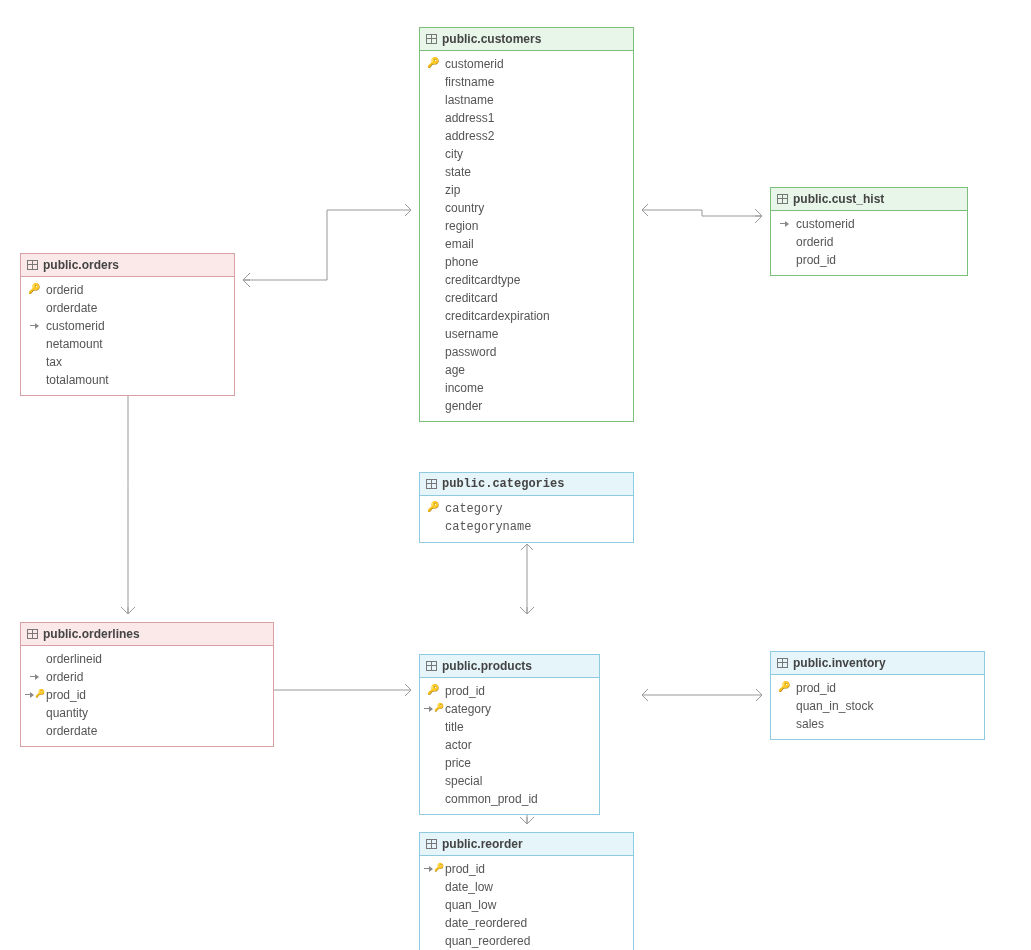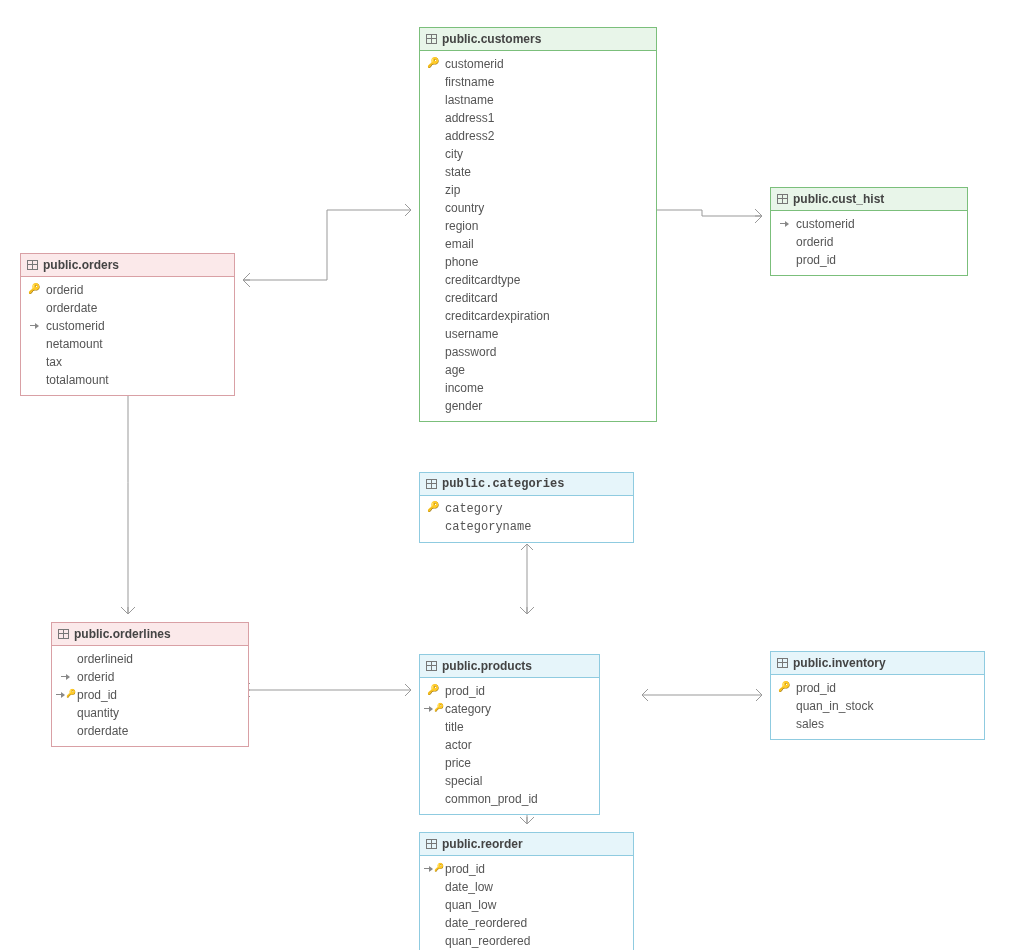--- a/index.html
+++ b/index.html
@@ -133,21 +133,21 @@
       <path d="M 527 614 L 520 607 M 527 614 L 527 607 M 527 614 L 534 607" stroke="#999" stroke-width="1" fill="none"></path>
       <path d="M 527 544 L 521 550 M 527 544 L 533 550" stroke="#999" stroke-width="1" fill="none"></path>
       <path d="M 762 695 L 702 695 L 702 695 L 642 695" stroke="#999" stroke-width="1" fill="none"></path>
       <path d="M 762 695 L 756 689 M 762 695 L 756 701" stroke="#999" stroke-width="1" fill="none"></path>
       <path d="M 642 695 L 648 689 M 642 695 L 648 701" stroke="#999" stroke-width="1" fill="none"></path>
       <path d="M 527 824 L 527 799 L 527 799 L 527 774" stroke="#999" stroke-width="1" fill="none"></path>
       <path d="M 527 824 L 520 817 M 527 824 L 527 817 M 527 824 L 534 817" stroke="#999" stroke-width="1" fill="none"></path>
       <path d="M 527 774 L 521 780 M 527 774 L 533 780" stroke="#999" stroke-width="1" fill="none"></path>
     </svg>
   <div id="entities">
-      <div class="entity theme-green" style="left: 419px; top: 27px; width: 238px;">
+      <div class="entity theme-green" style="left: 419px; top: 27px; width: 215px;">
         <div class="entity-header">
           <span class="ico-table"></span>
           <span>public.customers</span>
         </div>
         <div class="entity-body">
           <div class="col">
             <span class="icon-slot">
               <span class="ico-key">🔑</span>
             </span>
             <span>customerid</span>
@@ -331,21 +331,21 @@
             <span>tax</span>
           </div>
           <div class="col">
             <span class="icon-slot">
               <span style="display:inline-block;width:10px"></span>
             </span>
             <span>totalamount</span>
           </div>
         </div>
       </div>
-      <div class="entity theme-pink" style="left: 20px; top: 622px; width: 198px; margin-left: 31px;">
+      <div class="entity theme-pink" style="left: 20px; top: 622px; width: 254px;">
         <div class="entity-header">
           <span class="ico-table"></span>
           <span>public.orderlines</span>
         </div>
         <div class="entity-body">
           <div class="col">
             <span class="icon-slot">
               <span style="display:inline-block;width:10px"></span>
             </span>
             <span>orderlineid</span>

